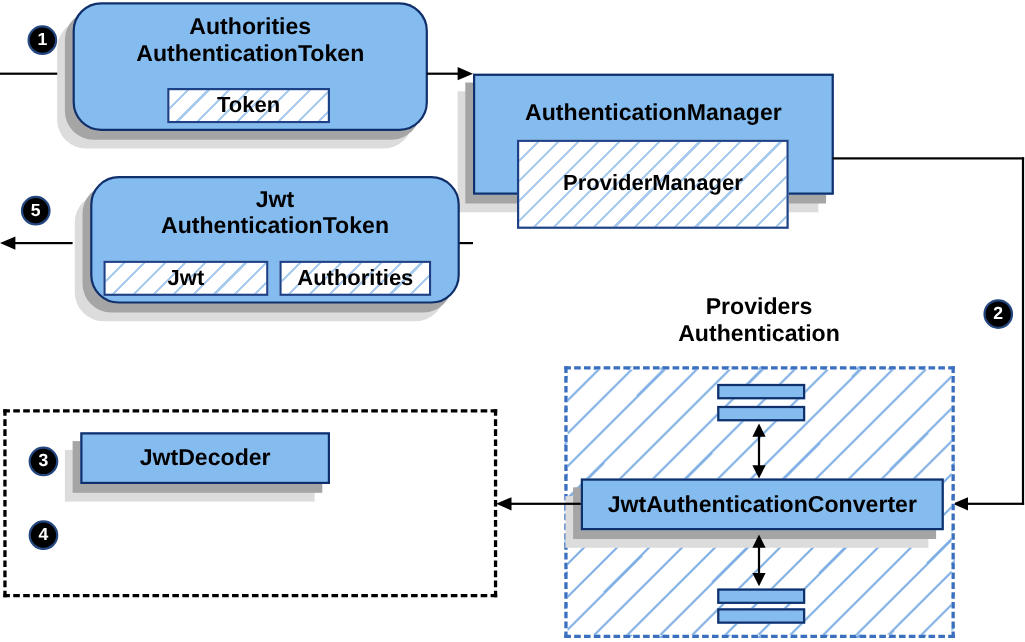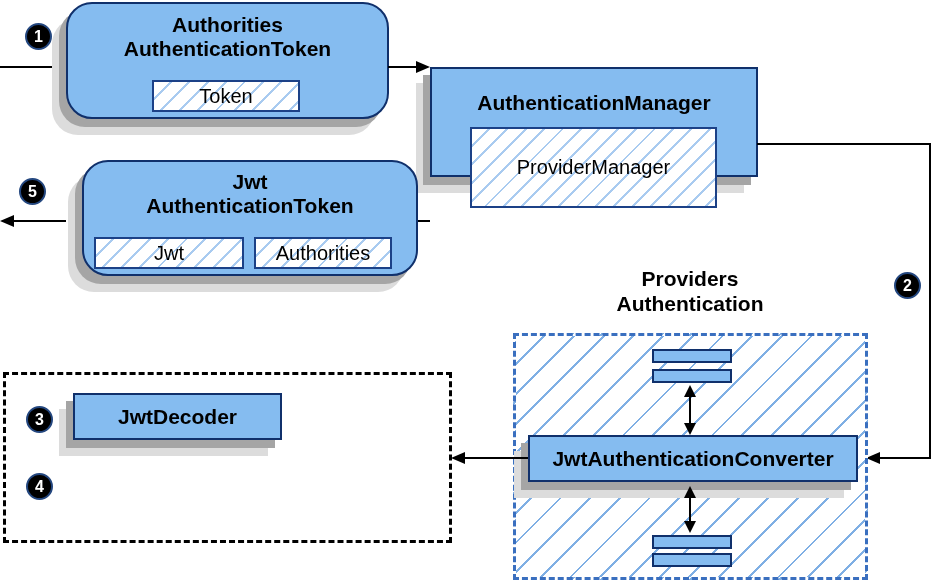--- a/index.html
+++ b/index.html
@@ -37,21 +37,21 @@
   .center-label{
     display:flex;align-items:center;justify-content:center;
     font-weight:bold;font-size:21px;color:var(--text_color);
   }
   .inner{
     position:absolute;box-sizing:border-box;
     border:2px solid var(--inner_border);
     background-color:#ffffff;
     background-image:repeating-linear-gradient(135deg, transparent 0px, transparent 11px, var(--hatch_line) 11px, var(--hatch_line) 13px);
     display:flex;align-items:center;justify-content:center;
-    font-weight:normal;font-size:20px;color:var(--text_color);
+    font-weight:bold;font-size:20px;color:var(--text_color);
   }
   .hatchbox{
     position:absolute;box-sizing:border-box;
     border:3px dashed var(--dash_blue);
     background-color:#ffffff;
     background-image:repeating-linear-gradient(135deg, transparent 0px, transparent 19px, var(--hatch_line_big) 19px, var(--hatch_line_big) 21px);
   }
   .dashbox{
     position:absolute;box-sizing:border-box;
     border:3px dashed #000000;
@@ -145,18 +145,18 @@
   <div class="tri down" style="left:684px;top:521px;"></div>
 
   <div class="mini-rect" style="left:652px;top:535px;"></div>
   <div class="mini-rect" style="left:652px;top:553px;"></div>
 
   <div class="hline" style="left:464px;top:457px;width:64px;"></div>
   <div class="tri left" style="left:451px;top:452px;"></div>
 
   <div class="dashbox" style="left:3px;top:372px;width:449px;height:171px;"></div>
 
-  <div class="node center-label" style="left:73px;top:393px;width:209px;height:47px;">JwtDecoder</div>
+  <div class="node center-label" style="left:73px;top:393px;width:227px;height:47px;">JwtDecoder</div>
   <div class="badge" style="left:26px;top:406px;">3</div>
 
   <div class="badge" style="left:26px;top:473px;">4</div>
 
 </div>
 
 </body></html>

